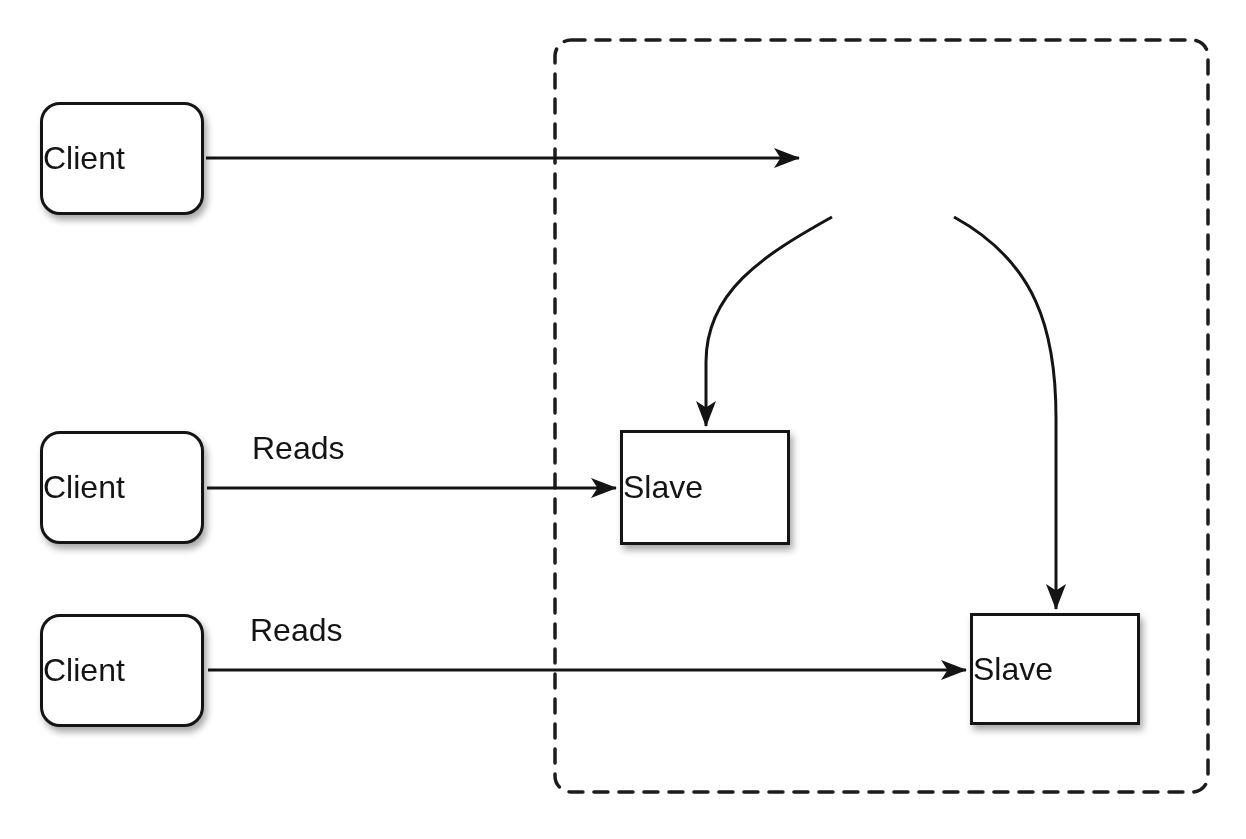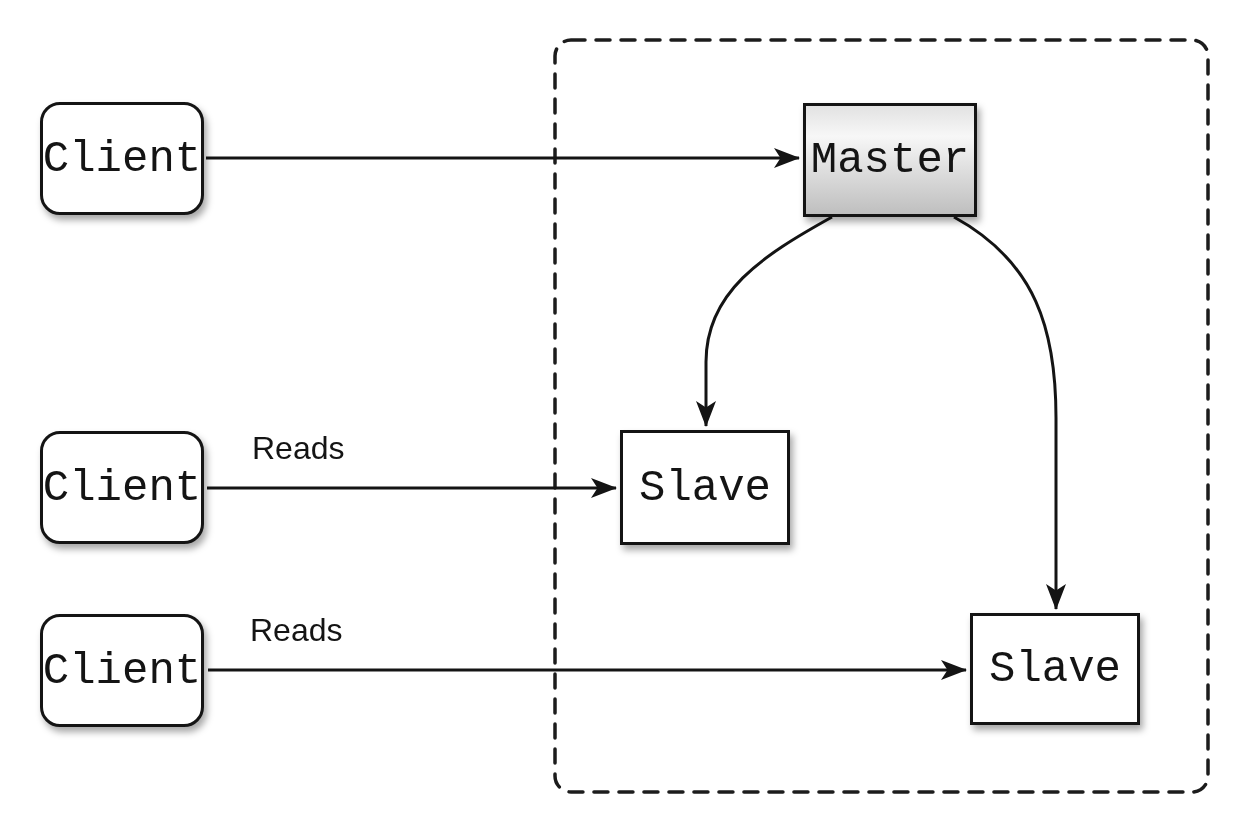--- a/index.html
+++ b/index.html
@@ -21,27 +21,26 @@
     width: 1246px;
     height: 839px;
     z-index: 1;
   }
   .node {
     position: absolute;
     box-sizing: border-box;
     border: 3px solid #141414;
     display: flex;
     align-items: center;
-    justify-content: center;
-    font-size: 44px;
+    justify-content: flex-start;
+    font-size: 32px;
     color: #141414;
     background: #ffffff;
     box-shadow: 3px 5px 7px rgba(0,0,0,0.35);
     z-index: 2;
-    font-family: Liberation Mono, monospace;
   }
   .client {
     width: 164px;
     height: 113px;
     border-radius: 20px;
   }
   #node-client-1 { left: 40px;  top: 102px; }
   #node-client-2 { left: 40px;  top: 431px; }
   #node-client-3 { left: 40px;  top: 614px; }
   #node-master {
@@ -93,23 +92,20 @@
   </div>
 
   <div class="node client" id="node-client-2">
     <span>Client</span>
   </div>
 
   <div class="node client" id="node-client-3">
     <span>Client</span>
   </div>
 
-  <div class="node" id="node-master">
-    <span>Master</span>
-  </div>
 
   <div class="node" id="node-slave-1">
     <span>Slave</span>
   </div>
 
   <div class="node" id="node-slave-2">
     <span>Slave</span>
   </div>
 
 

